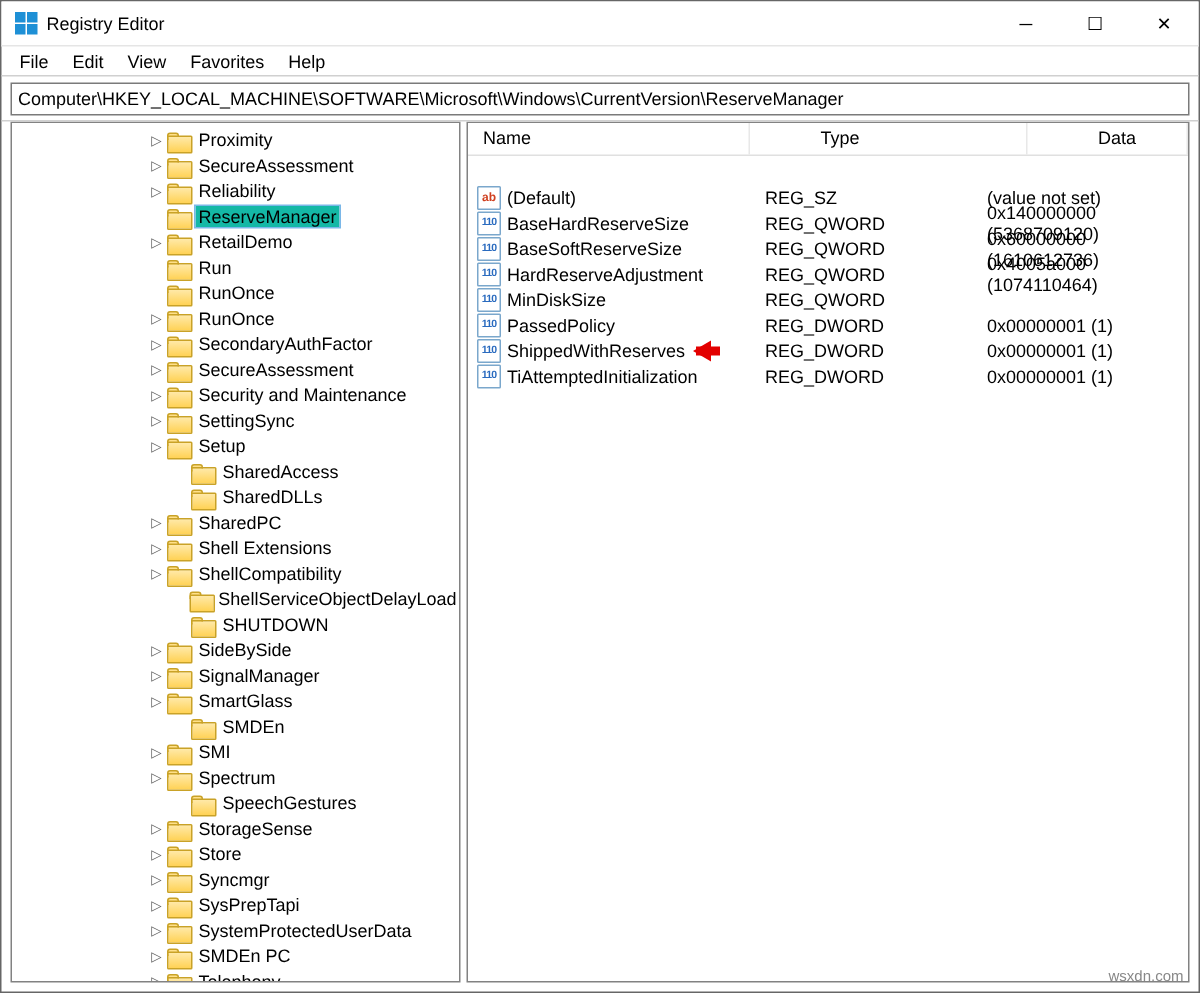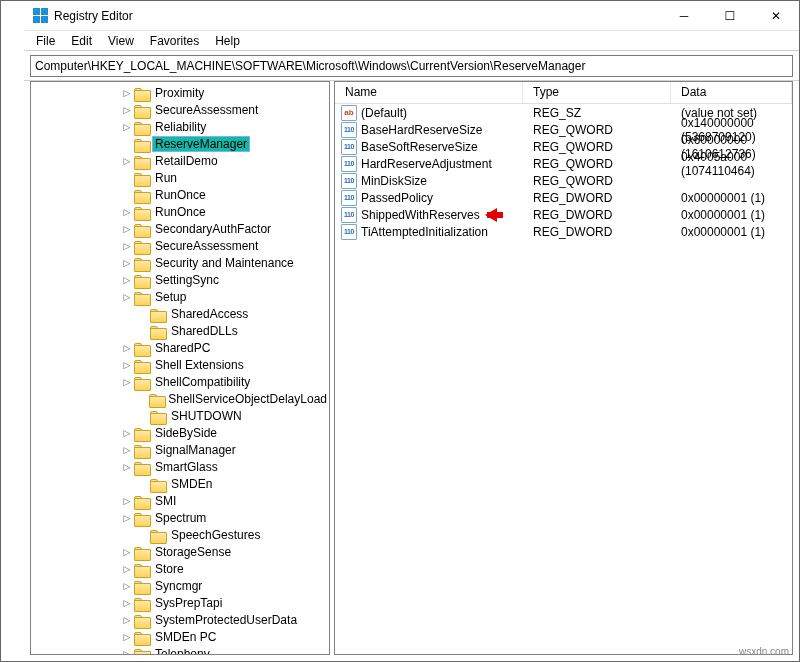--- a/index.html
+++ b/index.html
@@ -1,17 +1,17 @@
 <!DOCTYPE html>
 <html><head>
 <meta charset="utf-8">
 <style>
   * { box-sizing: border-box; font-family: "Segoe UI", Tahoma, sans-serif; }
   body { margin:0; background:#fff; }
-  .window { width:800px; height:662px; border:1px solid #666; display:flex; flex-direction:column; background:#fff; position:relative;padding-left:23px;}
+  .window { width:800px; height:662px; border:1px solid #666; display:flex; flex-direction:column; background:#fff; position:relative;}
   
   .titlebar { height:30px; background:#fff; display:flex; align-items:center; border-bottom:1px solid #e5e5e5;}
   .titlebar .app-icon { width:16px; height:16px; margin:0 6px 0 8px; display:inline-flex; flex-wrap:wrap;}
   .titlebar .app-icon span{ width:7px;height:7px;background:#1e90d6;margin:0.5px;}
   .titlebar .title { font-size:12px; color:#000; flex:1;}
   .win-controls { display:flex; height:100%;}
   .win-controls div { width:46px; display:flex; align-items:center; justify-content:center; font-size:12px; color:#000;}
   
   .menubar { height:20px; display:flex; align-items:center; padding:0 4px; font-size:12px; border-bottom:1px solid #d0d0d0;}
   .menubar div { padding:1px 8px;}
@@ -25,24 +25,24 @@
   .tree-row { height:17px; display:flex; align-items:center; white-space:nowrap; padding-left:88px;}
   .tree-row.deep { padding-left:104px;}
   .expander { width:12px; display:inline-flex; align-items:center; justify-content:center; color:#666; font-size:9px; margin-right:1px;}
   .folder { width:16px; height:14px; margin-right:3px; display:inline-block; position:relative;}
   .folder::before{content:"";position:absolute;top:2px;left:0;width:6px;height:3px;background:#ffe08a;border:1px solid #c9a227;border-top-left-radius:2px;border-top-right-radius:2px;}
   .folder::after{content:"";position:absolute;top:4px;left:0;width:15px;height:10px;background:linear-gradient(#ffe9a8,#ffd255);border:1px solid #c9a227;border-radius:1px;}
   .tree-label { padding:0 2px;}
   .tree-row.selected .tree-label { background:#14b8a6; outline:1px solid #7ab7e8;}
   
   .list-pane { flex:1; border:1px solid #828282; margin:0 6px 6px 4px; background:#fff; font-size:12px; display:flex; flex-direction:column;}
-  .list-header { display:flex; height:22px; border-bottom:1px solid #e0e0e0;}
+  .list-header { display:flex; height:22px; border-bottom:1px solid #e0e0e0;gap:37px;}
   .list-header div{ padding:3px 10px 0 10px; border-right:1px solid #e8e8e8; font-size:12px; color:#000;}
   .col-name{ width:188px;} .col-type{ width:148px;} .col-data{flex:1;}
-  .list-body { flex:1; overflow:auto; position:relative;}
+  .list-body { flex:1; overflow:auto; position:relative;margin-top:19px;}
   .list-row { display:flex; height:17px; align-items:center;}
   .list-row .c-name{ width:188px; padding-left:6px; display:flex; align-items:center;}
   .list-row .c-type{ width:148px; padding-left:10px;}
   .list-row .c-data{ flex:1; padding-left:10px;}
   .val-icon { width:16px; height:16px; margin-right:4px; display:inline-flex; align-items:center; justify-content:center; border:1px solid #7aa7cc; font-size:8px; font-weight:bold; border-radius:1px; background:#fff;}
   .val-icon.str{ color:#d04020; }
   .val-icon.bin{ color:#2a6bbf; font-size:7px; letter-spacing:-0.5px;}
   
   .red-arrow { position:absolute; width:28px; height:14px; }
   .red-arrow::before{content:"";position:absolute;right:10px;top:4px;width:16px;height:6px;background:#e30000;}

